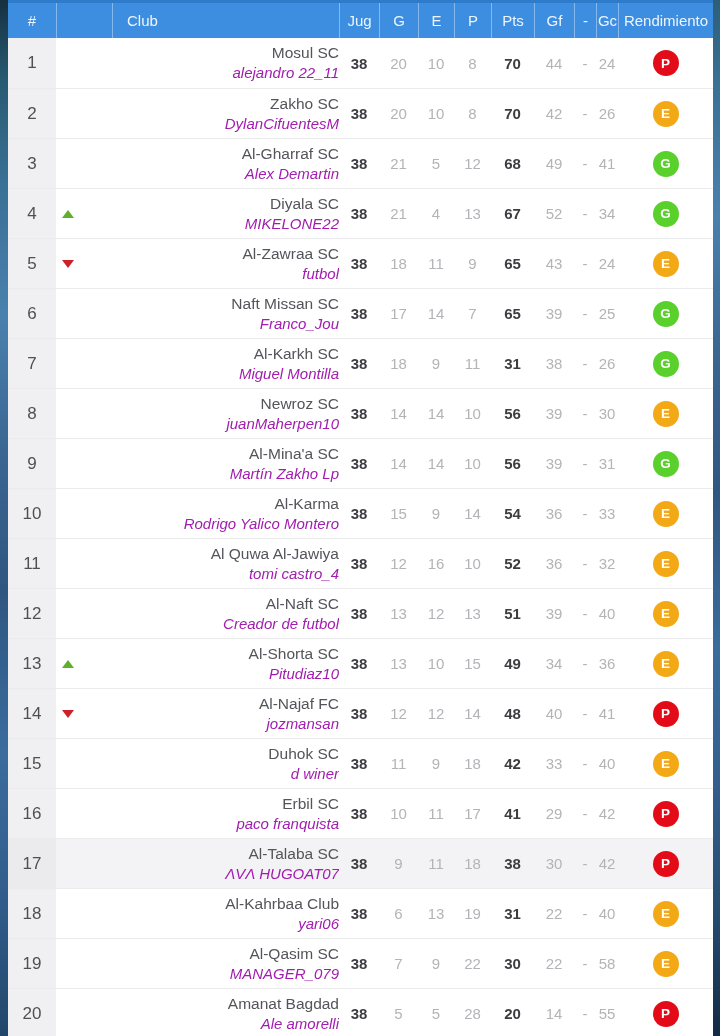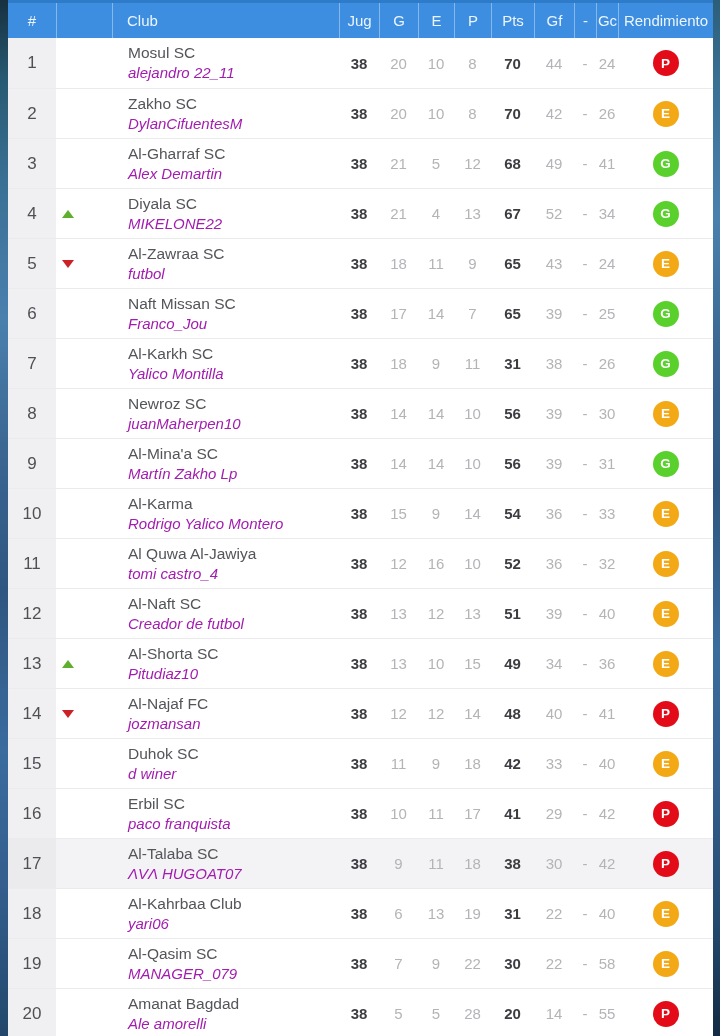--- a/index.html
+++ b/index.html
@@ -22,21 +22,21 @@
   .hc{display:flex;align-items:center;justify-content:center;border-left:1px solid rgba(255,255,255,.38);}
   .hc:first-child{border-left:none;}
   .hc-club{justify-content:flex-start;padding-left:14px;margin-left:32px;}
   
   .row{height:50px;background:#ffffff;box-sizing:border-box;border-top:1px solid #ebebed;}
   .row:first-of-type{border-top:none;}
   .row.highlight{background:#f3f3f5;}
   .cell{display:flex;align-items:center;justify-content:center;overflow:hidden;}
   .cell-rank{background:#f0f0f2;color:#4f5055;font-size:17px;}
   .row.highlight .cell-rank{background:#ebebee;}
-  .cell-club{flex-direction:column;align-items:flex-start;justify-content:center;padding-left:48px;line-height:1.3;}
+  .cell-club{flex-direction:column;align-items:flex-end;justify-content:center;padding-left:48px;line-height:1.3;}
   .club-name{font-size:15.5px;color:#54555a;white-space:nowrap;}
   .manager{font-size:15px;font-style:italic;color:#a21caf;white-space:nowrap;}
   .num{font-size:15px;color:#b3b4b7;}
   .num.strong{color:#3c3d41;font-weight:bold;}
   .badge{width:26px;height:26px;border-radius:50%;color:#fff;font-weight:bold;font-size:13.5px;
          display:flex;align-items:center;justify-content:center;}
   .tri{width:0;height:0;}
   .tri.up{border-left:6px solid transparent;border-right:6px solid transparent;border-bottom:8px solid #5fae2c;}
   .tri.down{border-left:6px solid transparent;border-right:6px solid transparent;border-top:8px solid #cb2127;}
 </style>
@@ -175,21 +175,21 @@
     <div class="cell num">25</div>
     <div class="cell">
       <span class="badge" style="background: rgb(90, 208, 44);">G</span>
     </div>
   </div>
       <div class="grid row">
     <div class="cell cell-rank">7</div>
     <div class="cell cell-move"></div>
     <div class="cell cell-club">
       <span class="club-name">Al-Karkh SC</span>
-      <span class="manager">Yalico Montilla</span>
+      <span class="manager">Miguel Montilla</span>
     </div>
     <div class="cell num strong">38</div>
     <div class="cell num">18</div>
     <div class="cell num">9</div>
     <div class="cell num">11</div>
     <div class="cell num strong">31</div>
     <div class="cell num">38</div>
     <div class="cell num">-</div>
     <div class="cell num">26</div>
     <div class="cell">

